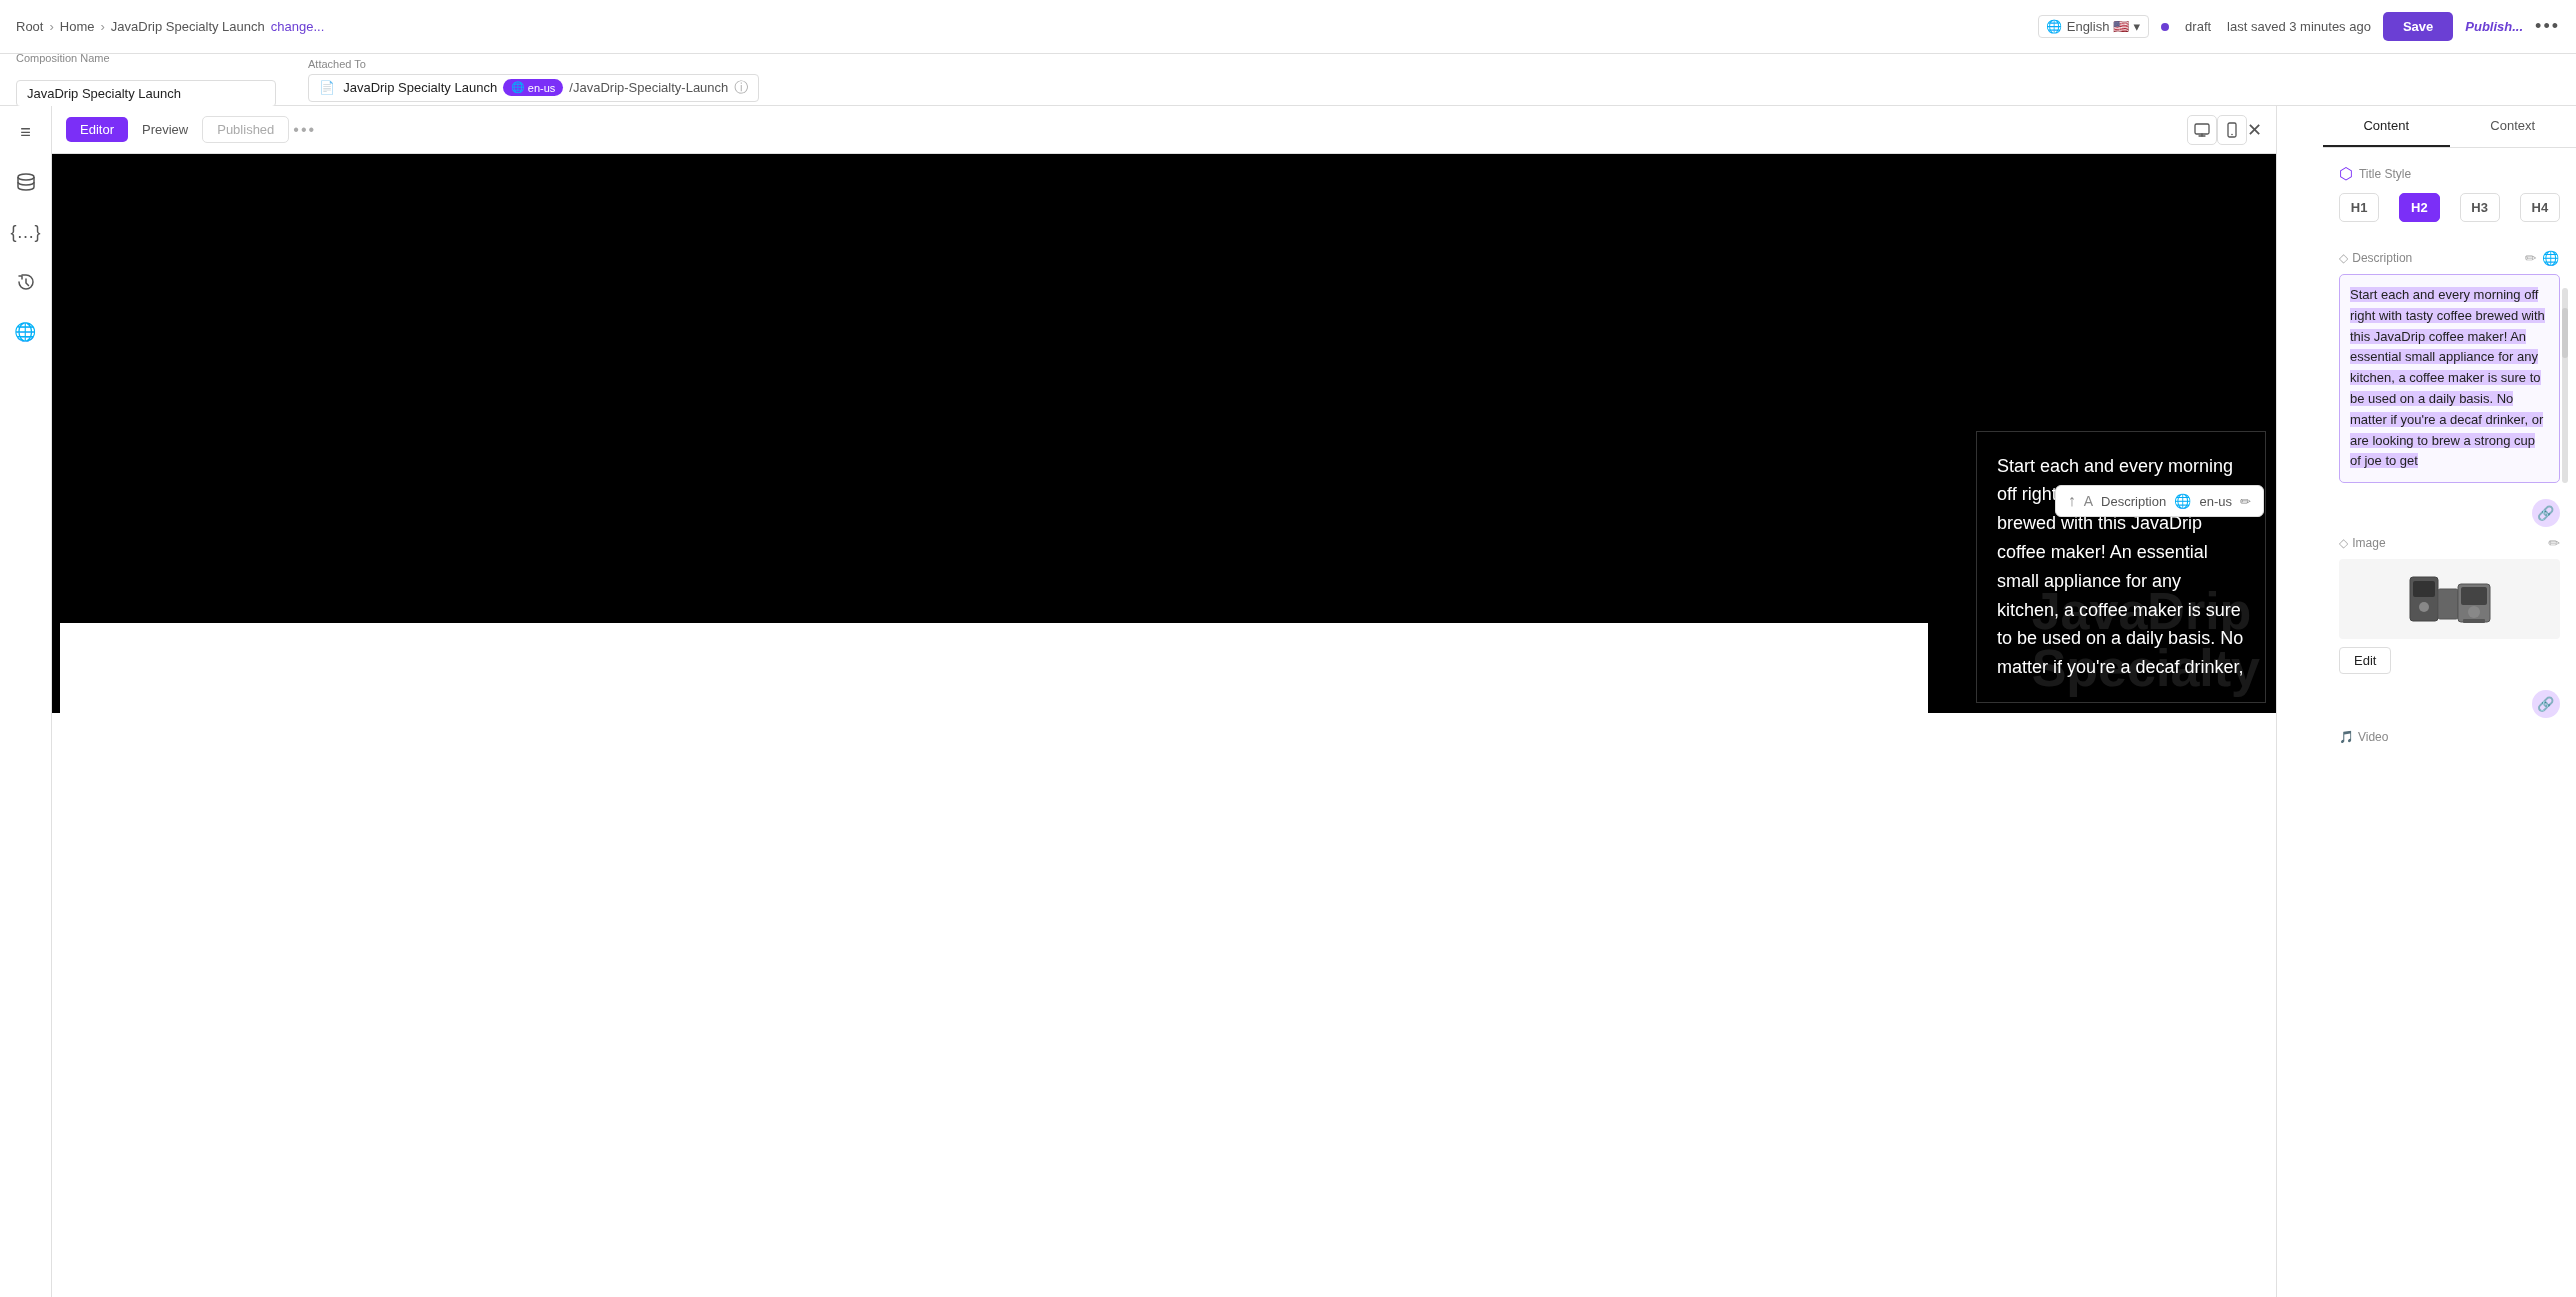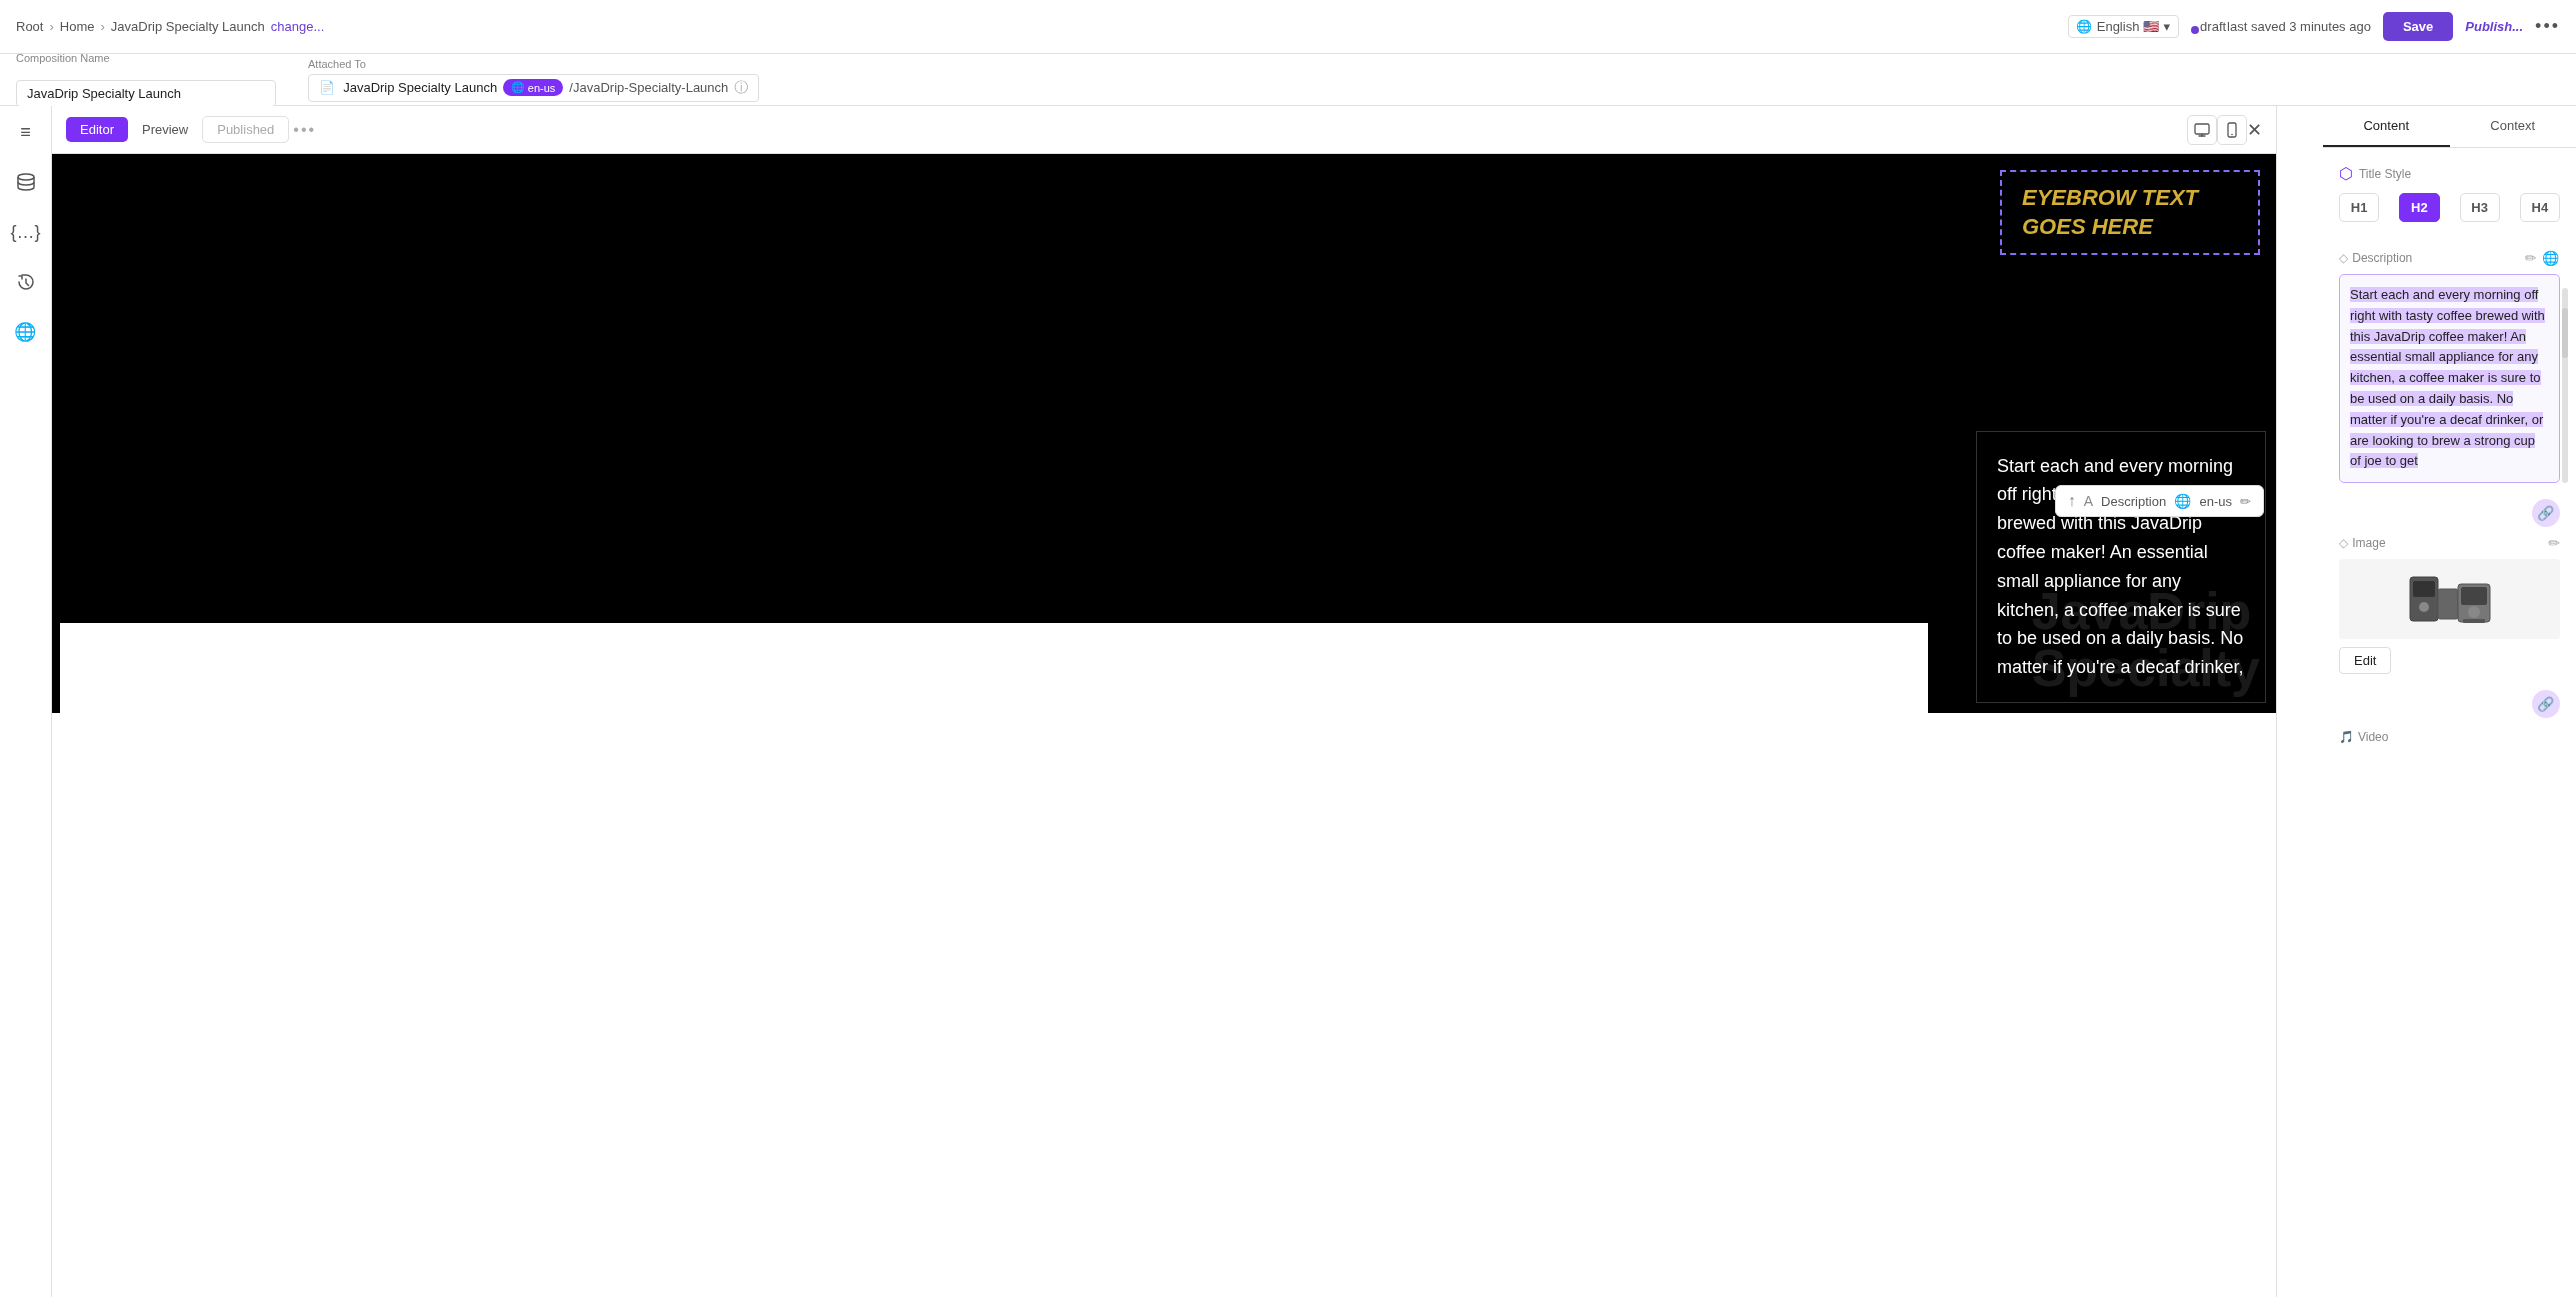--- a/index.html
+++ b/index.html
@@ -14,21 +14,21 @@
       background: #fff;
       border-bottom: 1px solid #e0e0e0;
       padding: 0 16px;
     }
     .top-bar-left { display: flex; align-items: center; gap: 6px; font-size: 13px; color: #555; }
     .top-bar-left a { color: #555; text-decoration: none; }
     .top-bar-left .active-link { color: #6B3FD4; text-decoration: none; }
     .breadcrumb-sep { color: #999; }
     .top-bar-right { display: flex; align-items: center; gap: 12px; font-size: 13px; color: #555; }
     .lang-badge { display: flex; align-items: center; gap: 4px; border: 1px solid #ddd; border-radius: 4px; padding: 3px 8px; }
-    .draft-indicator { display: flex; align-items: flex-end; gap: 1px; color: #555; }
+    .draft-indicator { display: flex; align-items: center; gap: 16px; color: #555; }
     .draft-dot { width: 8px; height: 8px; border-radius: 50%; background: #6B3FD4; border: 2px solid #6B3FD4; }
     .save-btn {
       background: #6B3FD4; color: white; border: none; border-radius: 5px;
       padding: 7px 20px; font-size: 13px; font-weight: 600; cursor: pointer;
     }
     .publish-btn {
       background: none; border: none; color: #6B3FD4; font-size: 13px; font-weight: 600; cursor: pointer; font-style: italic;
     }
     .more-btn { background: none; border: none; color: #555; font-size: 18px; cursor: pointer; letter-spacing: 2px; }
 
@@ -260,23 +260,20 @@
           </svg>
       </button>
       <button class="close-btn">✕</button>
     </div>
 
     <div class="canvas-body">
       <div class="canvas">
 
         <div class="page-hero">
 
-          <div class="eyebrow-box">
-            <span>EYEBROW TEXT GOES HERE</span>
-          </div>
 
           <div class="hero-title">
             <div>JavaDrip</div>
             <div>Specialty</div>
           </div>
 
           <div class="desc-popup" style="bottom: 196px; right: 12px;">
             <span class="arrow-up">↑</span>
             <span style="font-size:14px; color:#888;">A</span>
             <span class="desc-label">Description</span>

